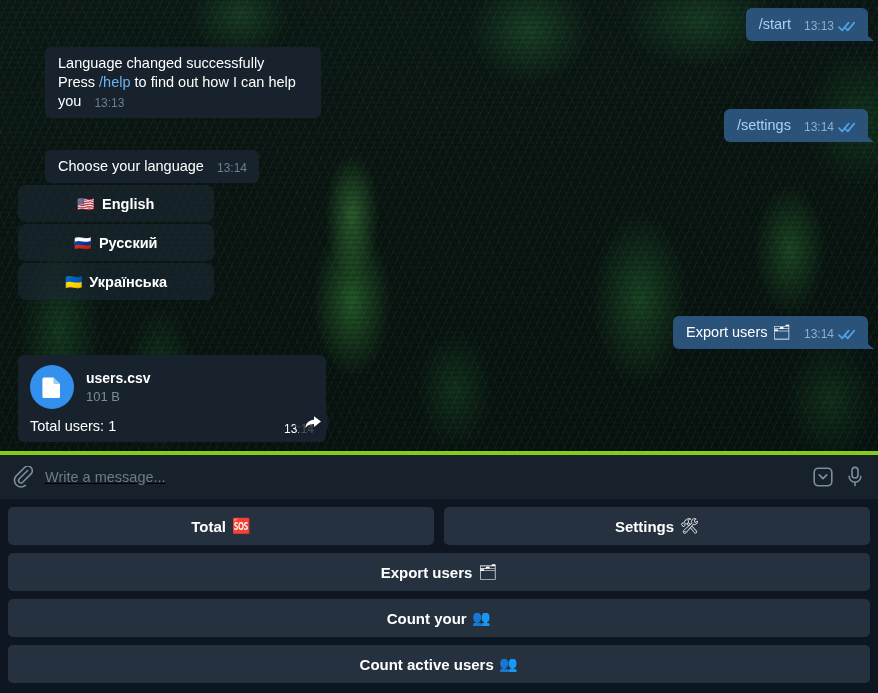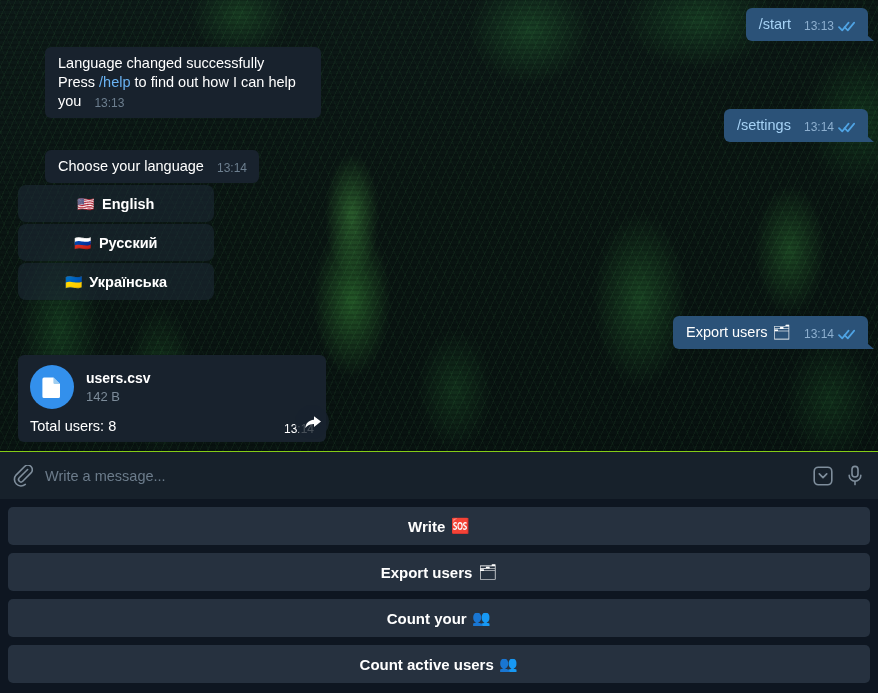--- a/index.html
+++ b/index.html
@@ -175,26 +175,27 @@
     border-radius: 50%;
     background: rgba(24,34,45,.80);
     display: flex; align-items: center; justify-content: center;
     cursor: pointer;
   }
 
   
   .composer {
     height: 48px;
     background: #17212b;
-    border-top: 1px solid #84cc16;
+    border-top: 4px solid #84cc16;
     display: flex;
     align-items: center;
     padding: 0 14px 0 12px;
     gap: 12px;
     flex: 0 0 auto;
+    text-decoration: underline;
   }
   .composer-input {
     flex: 1;
     background: transparent;
     border: none;
     outline: none;
     color: #e6edf3;
     font-family: "Liberation Sans", sans-serif;
     font-size: 14.5px;
   }
@@ -326,25 +327,25 @@
       <div class="file-bubble" style="top:355px;">
         <div class="file-top">
           <div class="file-icon">
             <svg width="22" height="24" viewBox="0 0 22 24" fill="none">
               <path d="M3 2.6h9.4L19 9.1v12.3a1.6 1.6 0 0 1-1.6 1.6H3a1.6 1.6 0 0 1-1.6-1.6V4.2A1.6 1.6 0 0 1 3 2.6z" fill="#ffffff"></path>
               <path d="M12.4 2.6 19 9.1h-5.2a1.4 1.4 0 0 1-1.4-1.4V2.6z" fill="#9fcdf0"></path>
             </svg>
           </div>
           <div>
             <div class="file-name">users.csv</div>
-            <div class="file-size">142 B</div>
+            <div class="file-size">101 B</div>
           </div>
         </div>
         <div class="file-caption">
-          <span>Total users: 8</span>
+          <span>Total users: 1</span>
           <span class="meta">
             <span>13:14</span>
           </span>
         </div>
       </div>
 
       <div class="forward-btn" style="top:405px;">
         <svg width="19" height="17" viewBox="0 0 19 17" fill="none">
           <path d="M11 2.2 18 7.6 11 13v-3.1c-4 0-6.7 1.3-8.6 4 .3-4.4 2.9-7.6 8.6-8.2V2.2z" fill="#ffffff"></path>
         </svg>
@@ -372,22 +373,26 @@
         <path d="M3.2 11.4a5.8 5.8 0 0 0 11.6 0" stroke="#7f8e9c" stroke-width="1.6" stroke-linecap="round"></path>
         <path d="M9 17.2v3.4" stroke="#7f8e9c" stroke-width="1.6" stroke-linecap="round"></path>
       </svg>
     </div>
   </div>
 
   <div class="reply-kb">
 
     <div class="kb-row">
       <div class="kb-btn">
-        <span>Write</span>
+        <span>Total</span>
         <span class="emo">🆘</span>
+      </div>
+      <div class="kb-btn">
+        <span>Settings</span>
+        <span class="emo">🛠</span>
       </div>
     </div>
 
     <div class="kb-row">
       <div class="kb-btn">
         <span>Export users</span>
         <span class="emo">🗂</span>
       </div>
     </div>
 

